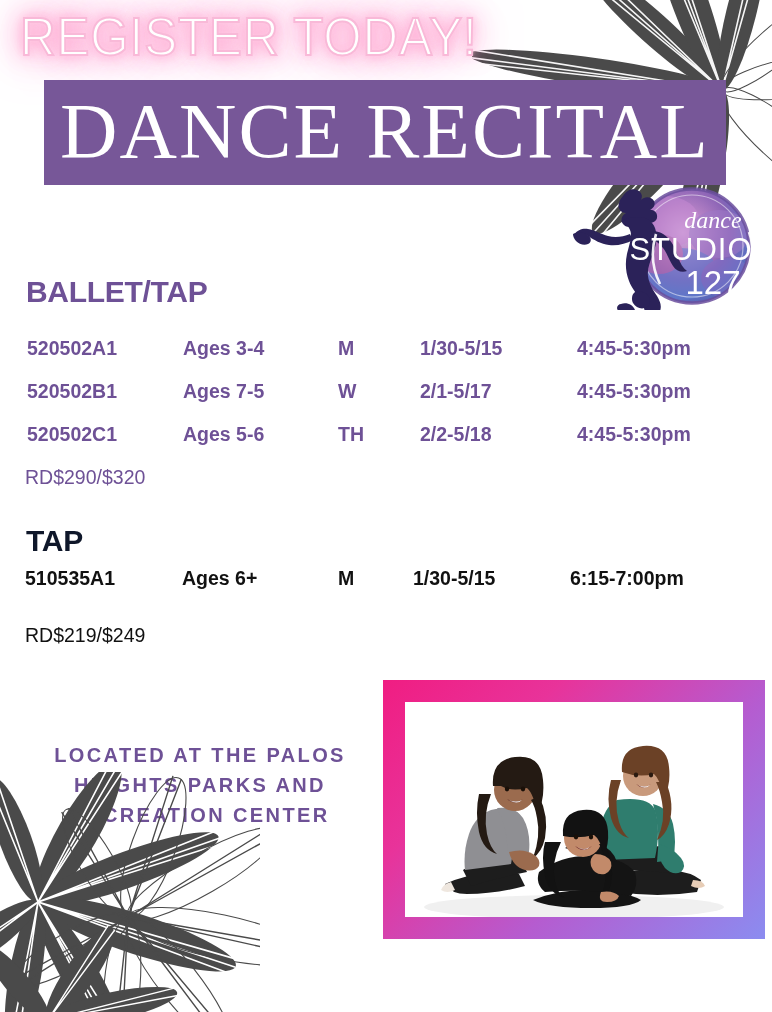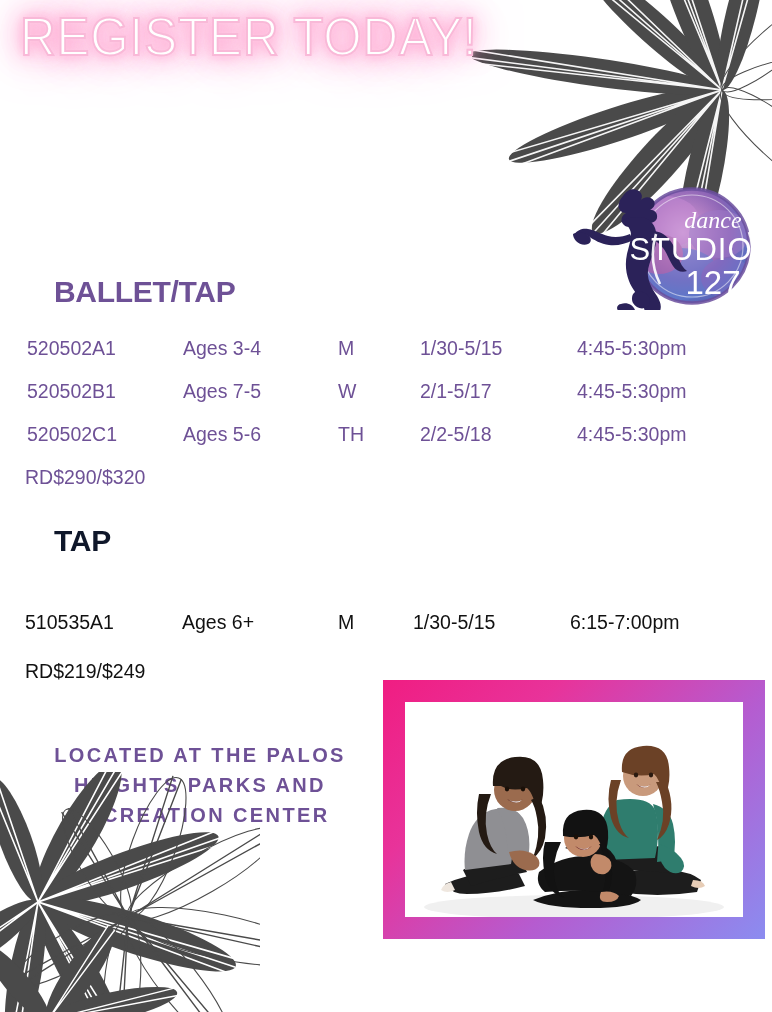--- a/index.html
+++ b/index.html
@@ -80,32 +80,31 @@
   }
 
   
   .section-heading {
     position: absolute;
     left: 26px;
     font-size: 30px;
     font-weight: bold;
     letter-spacing: -0.3px;
     white-space: nowrap;
-    margin-left: 28px;
   }
   #heading-ballet-tap { top: 275px; color: #6E5196; }
   #heading-tap { top: 524px; color: #0f172a; }
 
   .class-row {
     position: absolute;
     left: 0;
     width: 772px;
     height: 26px;
     font-size: 19.5px;
-    font-weight: normal;
+    font-weight: bold;
     white-space: nowrap;
   }
   .class-row span { position: absolute; top: 0; }
   .purple-text { color: #6E5196; }
   .black-text { color: #111111; }
 
   .col-code { left: 27px; }
   .col-ages { left: 183px; }
   .col-day  { left: 338px; text-align: left; }
   .col-date { left: 420px; }
@@ -118,21 +117,21 @@
   .tap-row .col-time { left: 570px; }
 
   .price-line {
     position: absolute;
     left: 25px;
     font-size: 19.5px;
     font-weight: normal;
     white-space: nowrap;
   }
   #price-ballet-tap { top: 466px; color: #6E5196; }
-  #price-tap { top: 660px; color: #111111; }
+  #price-tap { top: 624px; color: #111111; }
 
   
   #location-block {
     position: absolute;
     left: 18px;
     top: 740px;
     width: 364px;
     text-align: center;
     color: #6E5196;
     font-size: 20px;
@@ -237,20 +236,23 @@
           </g>
         <g transform="rotate(-115)">
             <ellipse cx="-66" cy="0" rx="66" ry="16"></ellipse>
           </g>
       </g>
     </svg>
   </div>
 
   <div id="register-today">REGISTER TODAY!</div>
 
+  <div id="title-banner">
+    <div id="title-banner-text">DANCE RECITAL</div>
+  </div>
 
   <div id="studio-logo">
     <svg viewBox="0 0 205 128" width="205" height="128" aria-hidden="true">
       <defs>
         <radialGradient id="wc" cx="42%" cy="38%" r="72%">
           <stop offset="0%" stop-color="#d5aede"></stop>
           <stop offset="32%" stop-color="#b27fc4"></stop>
           <stop offset="58%" stop-color="#8a63b5"></stop>
           <stop offset="80%" stop-color="#5f6fc0"></stop>
           <stop offset="100%" stop-color="#4a56a8"></stop>
@@ -318,21 +320,21 @@
     <span class="col-ages purple-text">Ages 5-6</span>
     <span class="col-day  purple-text">TH</span>
     <span class="col-date purple-text">2/2-5/18</span>
     <span class="col-time purple-text">4:45-5:30pm</span>
   </div>
 
   <div class="price-line" id="price-ballet-tap">RD$290/$320</div>
 
   <div class="section-heading" id="heading-tap">TAP</div>
 
-  <div class="class-row tap-row" style="top:611px;">
+  <div class="class-row tap-row" style="top:567px;">
     <span class="col-code black-text">510535A1</span>
     <span class="col-ages black-text">Ages 6+</span>
     <span class="col-day  black-text">M</span>
     <span class="col-date black-text">1/30-5/15</span>
     <span class="col-time black-text">6:15-7:00pm</span>
   </div>
 
   <div class="price-line" id="price-tap">RD$219/$249</div>
 
   <div id="location-block">

